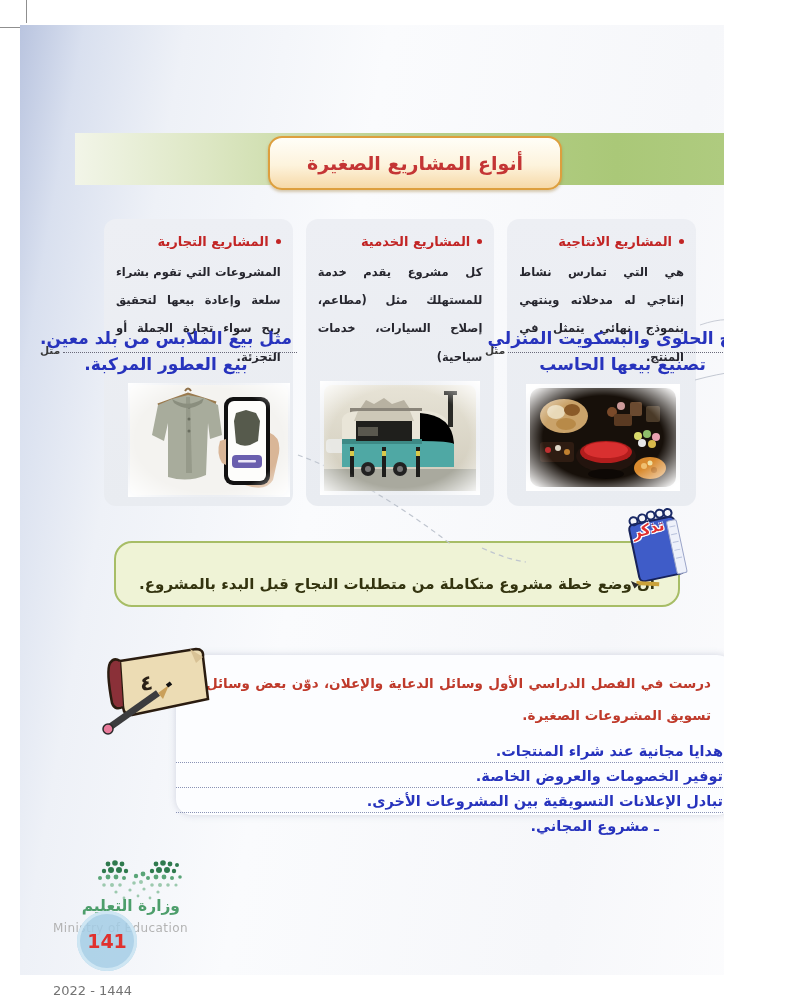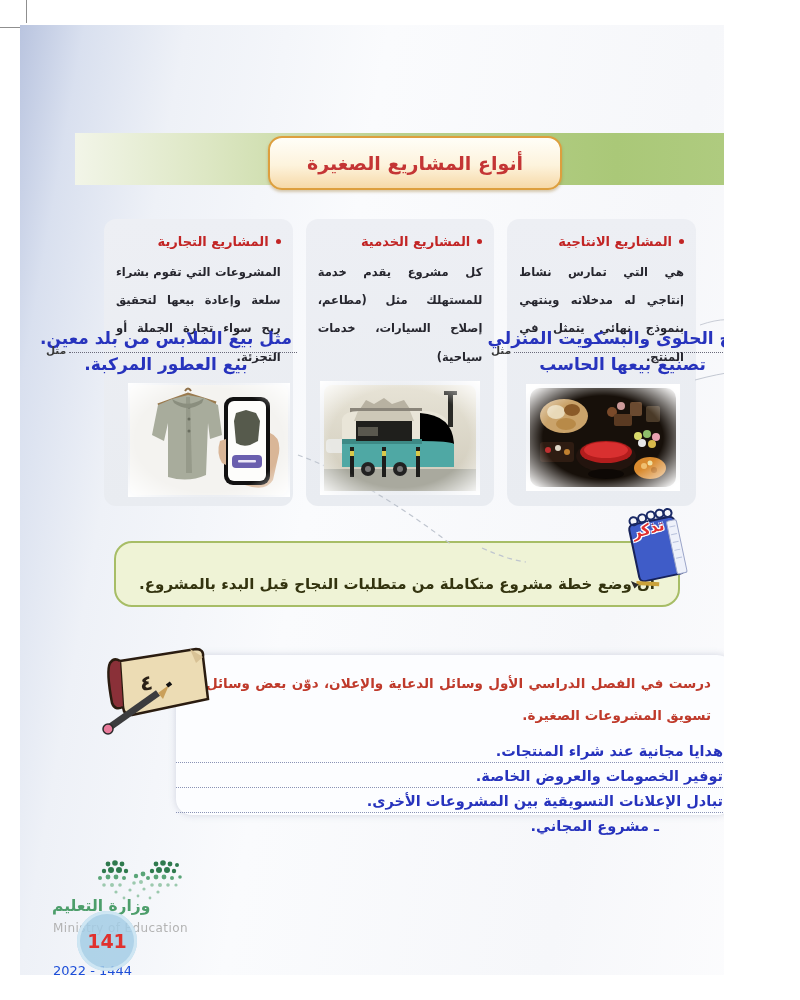--- a/index.html
+++ b/index.html
@@ -24,21 +24,21 @@
   .card{flex:1;background:linear-gradient(180deg,#edeff4,#e9ecf1);border-radius:12px;
     padding:15px 12px 0 12px;box-sizing:border-box;}
   .card-header{display:flex;align-items:center;gap:7px;direction:rtl;margin-bottom:9px;}
   .bullet{width:5px;height:5px;border-radius:50%;background:#c22525;flex:0 0 auto;}
   .card-title{color:#c22525;font-weight:bold;font-size:13px;}
   .card-body{direction:rtl;text-align:justify;font-size:11.5px;font-weight:bold;
     color:#26262e;line-height:2.45;}
   
   .example{position:absolute;color:#2733bd;font-weight:bold;direction:rtl;text-align:center;}
   .example .ln{font-size:17px;line-height:1.55;white-space:nowrap;}
-  .mithl-row{display:flex;direction:ltr;align-items:flex-end;height:10px;margin:-6px 2px -4px 16px;}
+  .mithl-row{display:flex;direction:ltr;align-items:flex-end;height:10px;margin:-6px 2px -4px 10px;}
   .mithl{font-size:10.5px;color:#3a3a3a;font-weight:bold;line-height:10px;}
   .dots{flex:1;border-bottom:1.5px dotted #6a6a7a;margin:0 3px 2px 3px;}
   .photo{position:absolute;}
   .photo svg{display:block;width:100%;height:100%;}
   
   .remember-box{position:absolute;left:114px;top:541px;width:566px;height:66px;
     border:2.5px solid #a7bd66;border-radius:18px;background:#eff3d6;box-sizing:border-box;
     display:flex;align-items:flex-end;justify-content:center;padding-bottom:12px;}
   .remember-text{direction:rtl;font-size:15px;font-weight:bold;color:#33330f;}
   .notebook{position:absolute;left:612px;top:500px;width:96px;height:94px;z-index:3;}
@@ -54,25 +54,25 @@
   .question{direction:rtl;text-align:justify;color:#bf3a2b;font-weight:bold;
     font-size:13.5px;line-height:2.35;padding:13px 22px 0 30px;}
   .answers{position:absolute;left:176px;top:739px;width:557px;z-index:2;}
   .answer-row{direction:rtl;height:24px;line-height:24px;font-size:14.5px;font-weight:bold;
     color:#2733bd;border-bottom:1.5px dotted #8a93b5;box-sizing:border-box;
     margin-bottom:1px;white-space:nowrap;}
   .answer-last{position:absolute;left:176px;top:818px;width:557px;direction:rtl;
     font-size:14.5px;font-weight:bold;color:#2733bd;padding-right:74px;box-sizing:border-box;}
   
   .moe-logo{position:absolute;left:86px;top:856px;width:108px;height:46px;}
-  .moe-ar{position:absolute;left:52px;top:897px;width:128px;direction:rtl;text-align:left;
+  .moe-ar{position:absolute;left:52px;top:897px;width:128px;direction:rtl;text-align:right;
     font-size:15.5px;font-weight:bold;color:#4d9e6b;}
   .moe-en{position:absolute;left:53px;top:921px;width:160px;font-size:12px;color:#b3b3b3;
     letter-spacing:.4px;}
-  .edition{position:absolute;left:53px;top:963px;font-size:13px;color:#1d4ed8;}
+  .edition{position:absolute;left:53px;top:983px;font-size:13px;color:#737373;}
   .page-circle{position:absolute;left:77px;top:911px;width:60px;height:60px;border-radius:50%;
     background:rgba(163,205,229,.85);box-shadow:inset 0 0 0 3px rgba(210,232,244,.9);
     display:flex;align-items:center;justify-content:center;z-index:4;}
   .page-num{color:#e0312e;font-size:19px;font-weight:bold;}
   .connectors{position:absolute;left:0;top:0;width:800px;height:1000px;pointer-events:none;z-index:1;}
 </style>
 </head>
 <body>
 
 <div id="screen">

